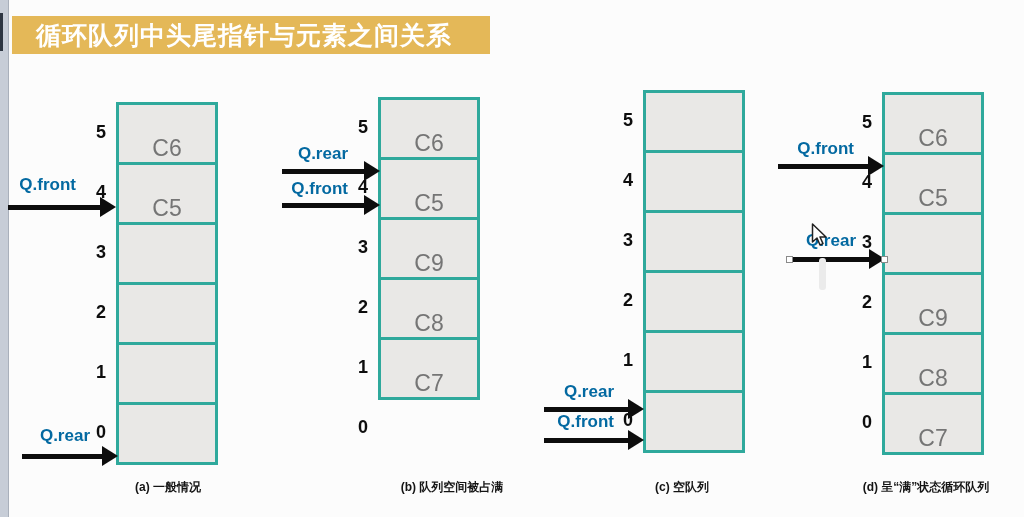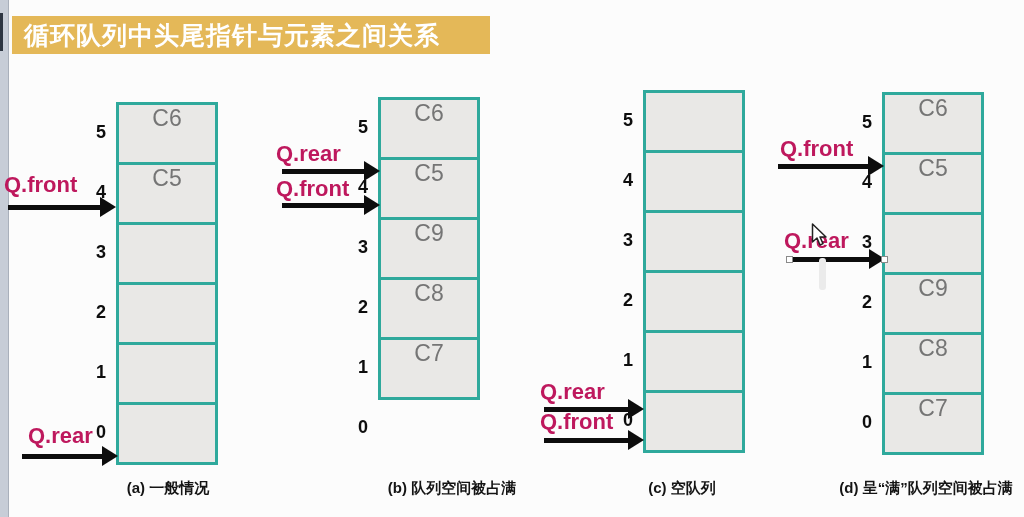--- a/index.html
+++ b/index.html
@@ -8,39 +8,39 @@
     background:#fcfcfc;
     font-family:"Liberation Sans","DejaVu Sans",sans-serif;
   }
   
   .edge-strip{position:absolute;left:0;top:0;width:8px;height:517px;background:#c7cdd7;border-right:1px solid #a9b0bb;}
   .edge-dark{position:absolute;left:0;top:13px;width:3px;height:38px;background:#2e3642;}
   
   .banner{
     position:absolute;left:12px;top:16px;width:478px;height:38px;
     background:#e4b858;color:#ffffff;font-weight:bold;font-size:25px;
-    line-height:38px;padding-left:12px;letter-spacing:1px;box-sizing:border-box;
+    line-height:38px;padding-left:24px;letter-spacing:1px;box-sizing:border-box;
     white-space:nowrap;
   }
   
   .col{position:absolute;width:102px;border:3px solid #2fa99c;background:#2fa99c;box-sizing:border-box;}
-  .cell{height:57px;margin-top:3px;background:#e9e8e6;display:flex;align-items:flex-start;justify-content:center;}
+  .cell{height:57px;margin-top:3px;background:#e9e8e6;display:flex;align-items:flex-end;justify-content:center;}
   .cell:first-child{margin-top:0;}
   .val{font-size:23px;color:#757575;}
   
   .idx{position:absolute;width:30px;text-align:right;font-weight:bold;font-size:18px;line-height:22px;color:#0d0d0d;}
   
-  .ptr{position:absolute;font-weight:bold;font-size:22px;line-height:20px;color:#be185d;white-space:nowrap;}
+  .ptr{position:absolute;font-weight:bold;font-size:17px;line-height:20px;color:#0369a1;text-align:right;white-space:nowrap;}
   
   .arrow{position:absolute;height:20px;}
   .arrow::before{content:"";position:absolute;left:0;right:14px;top:8px;height:5px;background:#0d0d0d;}
   .arrow::after{content:"";position:absolute;right:0;top:0;width:0;height:0;
     border-left:16px solid #0d0d0d;border-top:10px solid transparent;border-bottom:10px solid transparent;}
   
-  .cap{position:absolute;transform:translateX(-50%);font-weight:bold;font-size:15px;color:#141414;white-space:nowrap;}
+  .cap{position:absolute;transform:translateX(-50%);font-weight:bold;font-size:12px;color:#141414;white-space:nowrap;}
   
   .handle{position:absolute;width:7px;height:7px;box-sizing:border-box;background:#ffffff;border:1px solid #8a8a8a;}
   
   .ghost{position:absolute;left:819px;top:258px;width:7px;height:32px;background:#ebebeb;border-radius:3px;}
   .cursor{position:absolute;left:811px;top:223px;}
 </style>
 </head>
 <body>
 
 <div id="stage">
@@ -176,21 +176,21 @@
     <div class="idx" style="left:842px;top:291px">2</div>
     <div class="idx" style="left:842px;top:351px">1</div>
     <div class="idx" style="left:842px;top:411px">0</div>
     <div class="ptr" style="left:780px;top:139px;width:74px">Q.front</div>
     <div class="arrow" style="left:778px;top:156px;width:106px"></div>
     <div class="ptr" style="left:784px;top:231px;width:72px">Q.rear</div>
     <div class="arrow" style="left:790px;top:249px;width:95px"></div>
     <div class="handle" style="left:786px;top:256px"></div>
     <div class="handle" style="left:881px;top:256px"></div>
     <div class="ghost"></div>
-    <div class="cap" style="left:926px;top:479px">(d) 呈“满”队列空间被占满</div>
+    <div class="cap" style="left:926px;top:479px">(d) 呈“满”状态循环队列</div>
   </div>
 
   <div class="cursor">
     <svg width="17" height="24" viewBox="0 0 17 24">
       <polygon points="1.5,1 1.5,19 6,15 9,22 12,20.6 9,14 15,14" fill="#fefefe" stroke="#222222" stroke-width="1.5" stroke-linejoin="round"></polygon>
     </svg>
   </div>
 
 </div>
 

